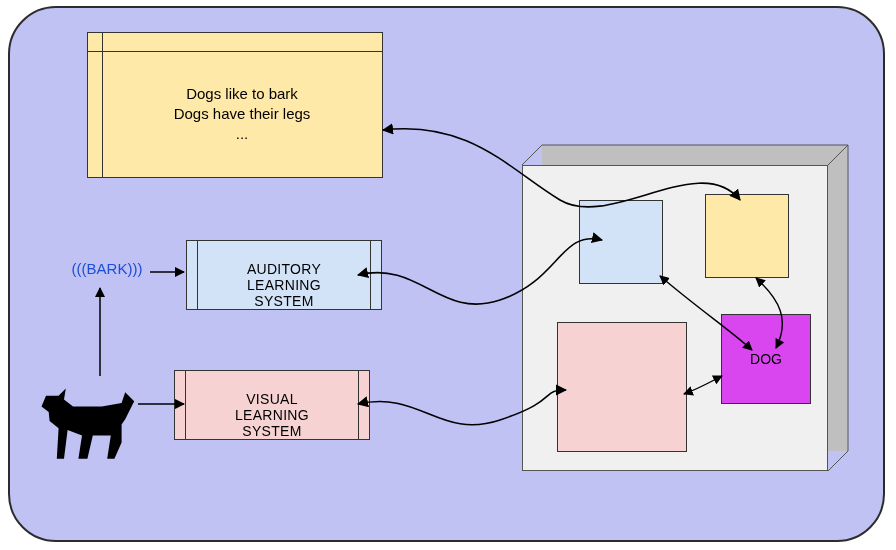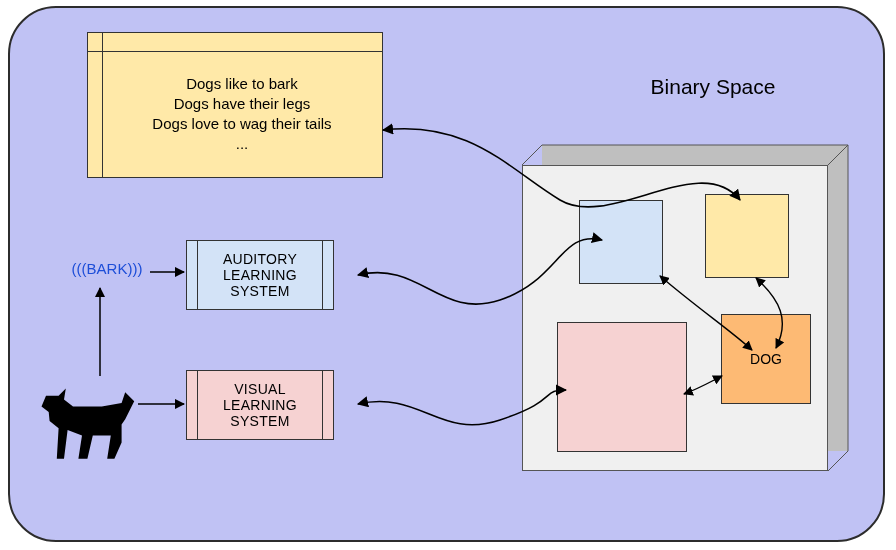--- a/index.html
+++ b/index.html
@@ -38,29 +38,29 @@
   .doc .hline { position:absolute; left:0; right:0; top:18px; border-top:1px solid #333; }
   .doc .vline { position:absolute; top:0; bottom:0; left:14px; border-left:1px solid #333; }
   .doc .body {
     position:absolute; left:14px; right:0; top:18px; bottom:0;
     display:flex; flex-direction:column; justify-content:center; align-items:center;
     font-size:15px; line-height:1.35; color:#000; text-align:center;
   }
 
   
   .sysbox {
-    width: 148px; height: 70px;
+    width: 196px; height: 70px;
     border: 1px solid #333;
-    display:flex; align-items:center; justify-content:center;
+    display:flex; align-items:flex-end; justify-content:center;
     text-align:center; font-size:14px; letter-spacing:0.3px;
   }
   .sysbox .stripe-l { position:absolute; top:0; bottom:0; left:10px; border-left:1px solid #333; }
   .sysbox .stripe-r { position:absolute; top:0; bottom:0; right:10px; border-right:1px solid #333; }
   .aud { left:186px; top:240px; background:#d3e3f7; }
-  .vis { left:186px; top:370px; background:#f6d2d2; }
+  .vis { left:174px; top:370px; background:#f6d2d2; }
 
   .bark-label {
     left:42px; top:260px; width:130px; text-align:center;
     font-size:15px; color:#1d4ed8;
   }
 
   .title {
     left:568px; top:74px; width:290px;
     font-size:21px; text-align:center; line-height:1.25;
   }
@@ -73,21 +73,21 @@
   .cube-front {
     left:522px; top:165px; width:306px; height:306px;
     background:#f0f0f0;
     border:1px solid #555;
   }
 
   .sq { position:absolute; border:1px solid #333; box-sizing:border-box; }
   .sq-blue   { left: 56px; top: 34px;  width: 84px;  height: 84px;  background:#d3e3f7; }
   .sq-yellow { left:182px; top: 28px;  width: 84px;  height: 84px;  background:#ffe9a8; }
   .sq-red    { left: 34px; top: 156px; width:130px;  height:130px;  background:#f6d2d2; }
-  .sq-green  { left:198px; top: 148px; width: 90px;  height: 90px;  background:#fdba74;
+  .sq-green  { left:198px; top: 148px; width: 90px;  height: 90px;  background:#d946ef;
                display:flex; align-items:center; justify-content:center; font-size:14px; }
 
   svg.wires {
     position:absolute; left:0; top:0; width:896px; height:550px;
     pointer-events:none;
   }
 
   .dog-glyph {
     left:36px; top:376px; width:110px; height:90px;
   }
@@ -97,21 +97,20 @@
 
 <div class="canvas">
   <div class="panel"></div>
 
   <div class="abs doc">
     <div class="hline"></div>
     <div class="vline"></div>
     <div class="body">
       <div>Dogs like to bark</div>
       <div>Dogs have their legs</div>
-      <div>Dogs love to wag their tails</div>
       <div>...</div>
     </div>
   </div>
 
   <div class="abs bark-label">(((BARK)))</div>
 
   <div class="abs sysbox aud">
     <div class="stripe-l"></div>
     <div class="stripe-r"></div>
     <div style="white-space:pre-line">AUDITORY
@@ -120,21 +119,20 @@
   </div>
   <div class="abs sysbox vis">
     <div class="stripe-l"></div>
     <div class="stripe-r"></div>
     <div style="white-space:pre-line">VISUAL
 LEARNING
 SYSTEM</div>
   </div>
 
   <div class="abs title">
-    <div>Binary Space</div>
   </div>
 
   <div class="abs cube-back"></div>
   <div class="abs cube-front">
     <div class="sq sq-blue"></div>
     <div class="sq sq-yellow"></div>
     <div class="sq sq-red"></div>
     <div class="sq sq-green">
       <span>DOG</span>
     </div>

